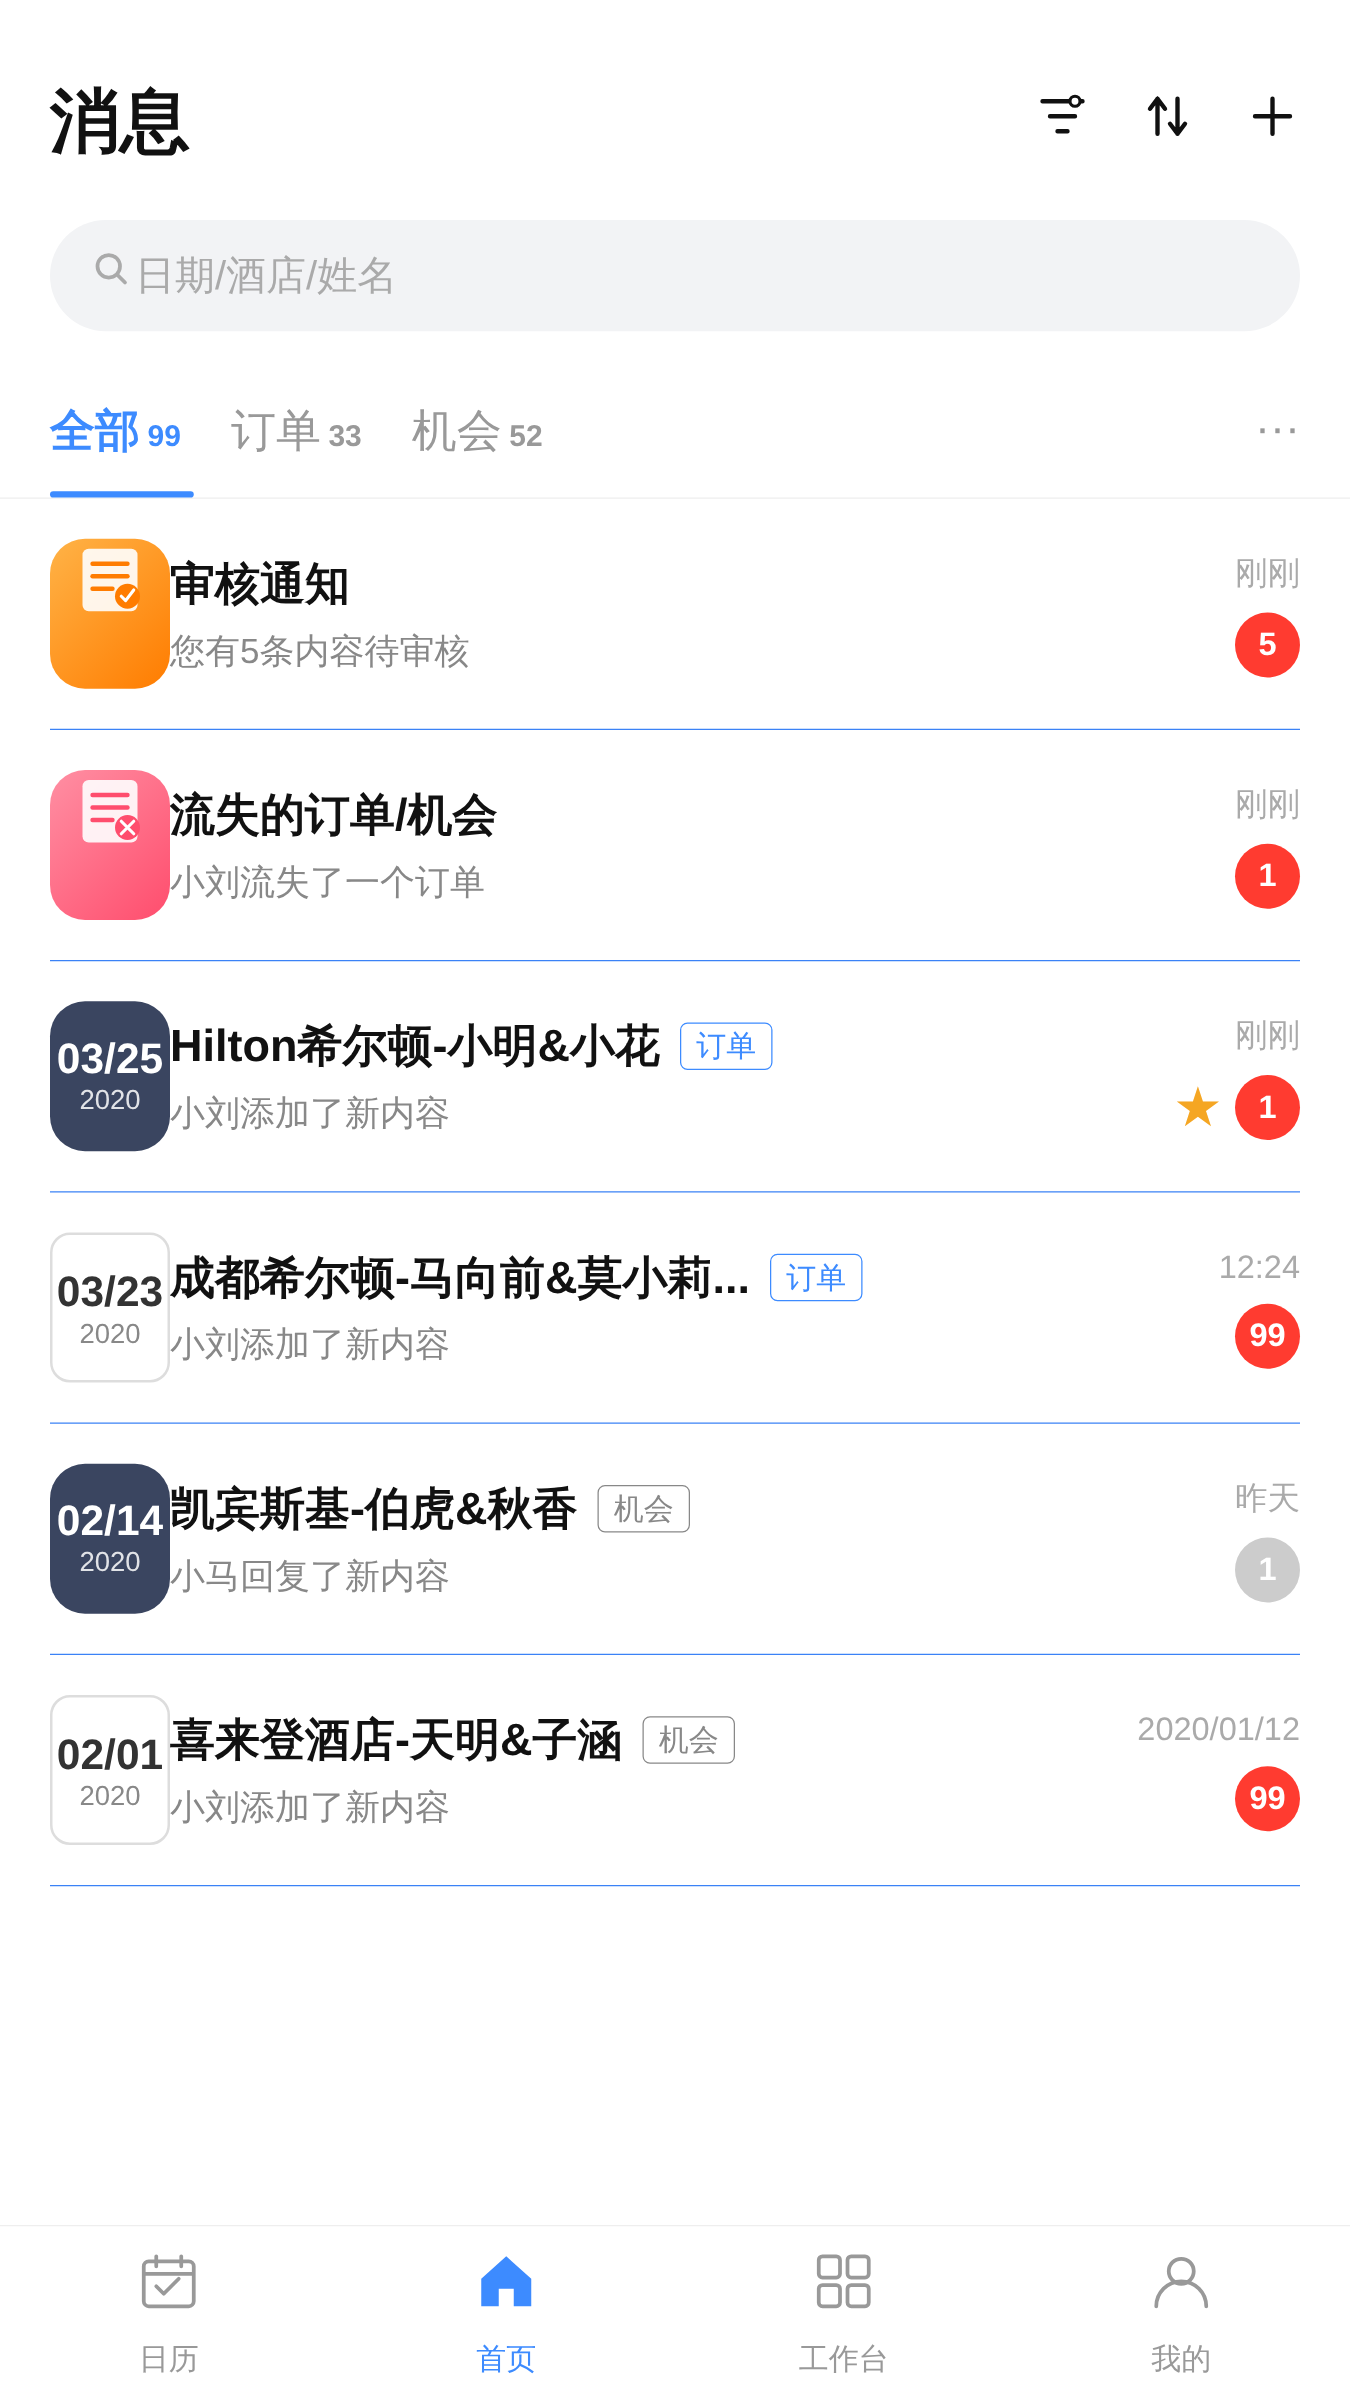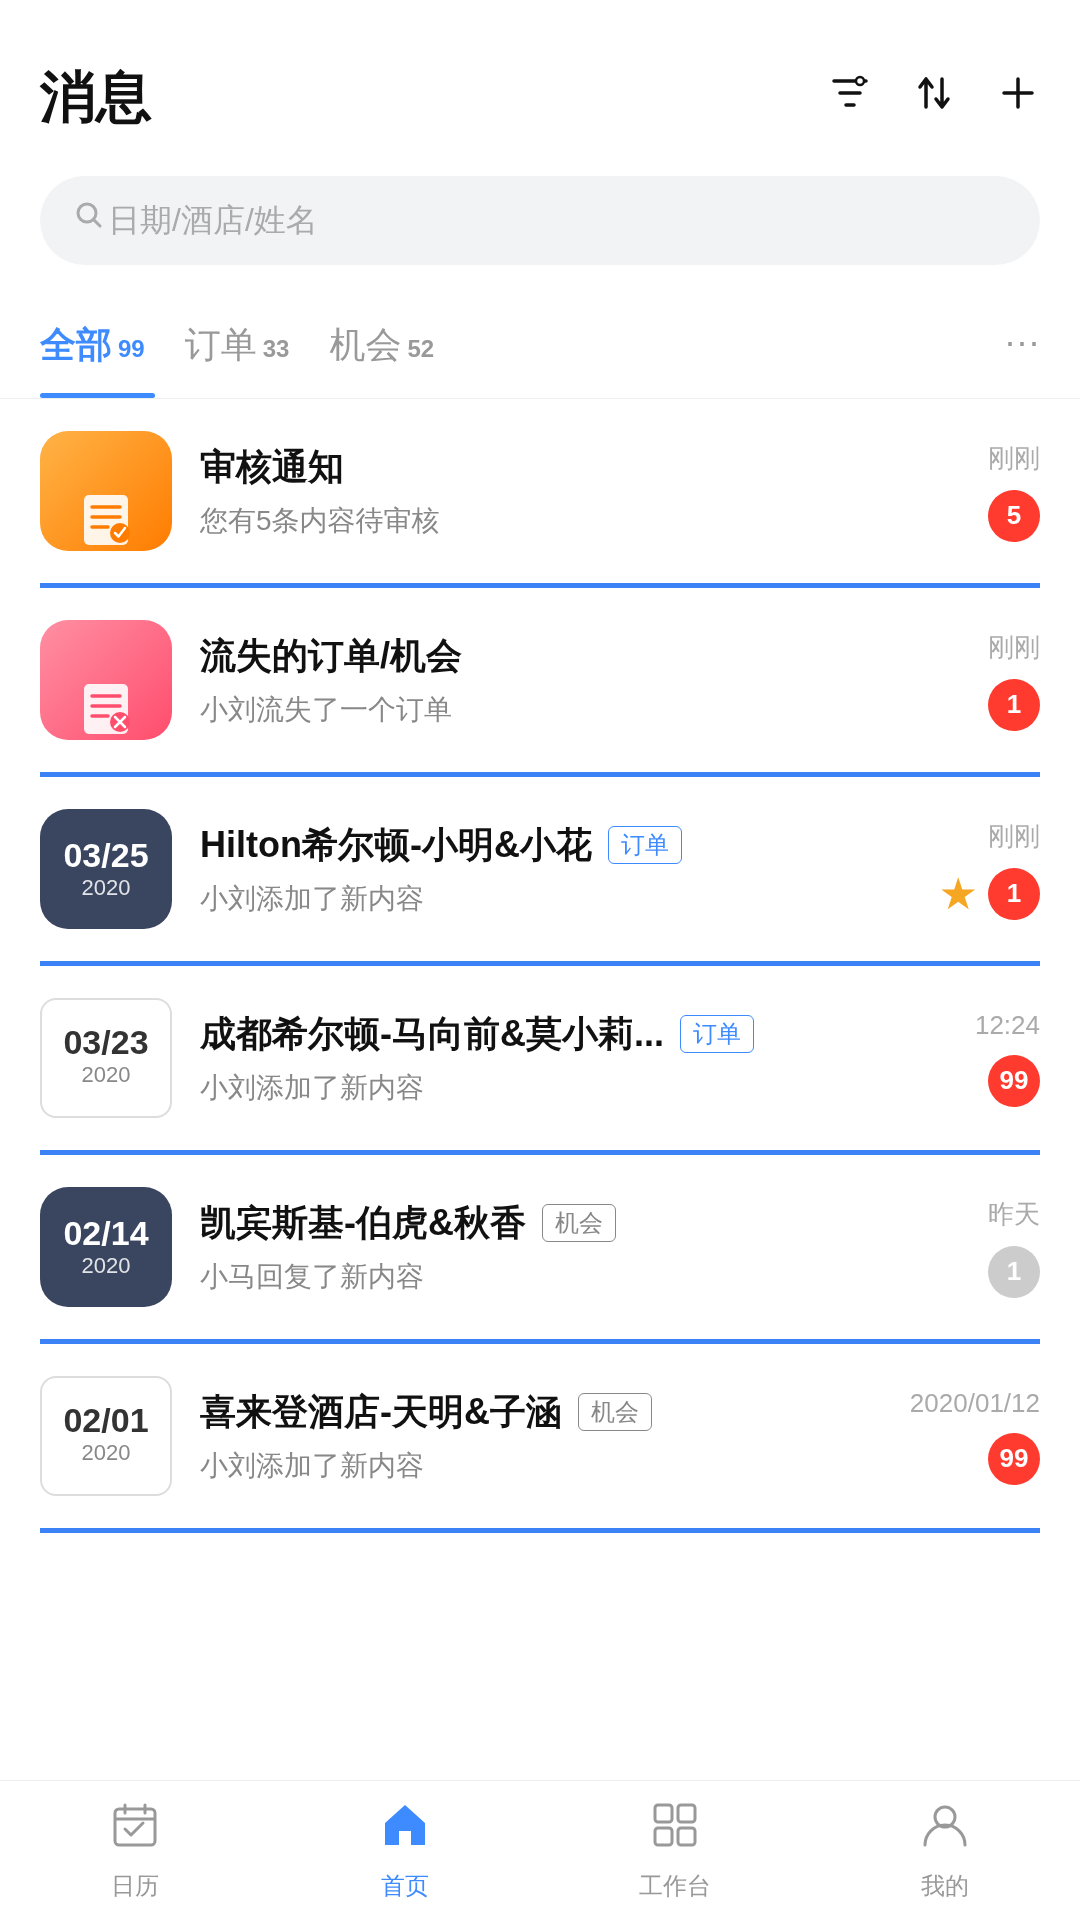--- a/index.html
+++ b/index.html
@@ -107,33 +107,32 @@
     }
 
     
     .message-list {
       padding: 0 40px;
     }
     .message-item {
       display: flex;
       align-items: center;
       padding: 32px 0;
-      border-bottom: 5px solid #3b82f6;
-      gap: 28px;
+      border-bottom: 1px solid #3b82f6;
       cursor: pointer;
     }
 
     
     .avatar-wrap {
       flex-shrink: 0;
-      width: 132px;
+      width: 96px;
       height: 120px;
       border-radius: 28px;
       display: flex;
-      align-items: flex-end;
+      align-items: flex-start;
       justify-content: center;
       position: relative;
     }
     .avatar-orange {
       background: linear-gradient(135deg, #ffb347, #ff7c00);
     }
     .avatar-pink {
       background: linear-gradient(135deg, #ff8fa3, #ff4d6d);
     }
     .avatar-dark {

